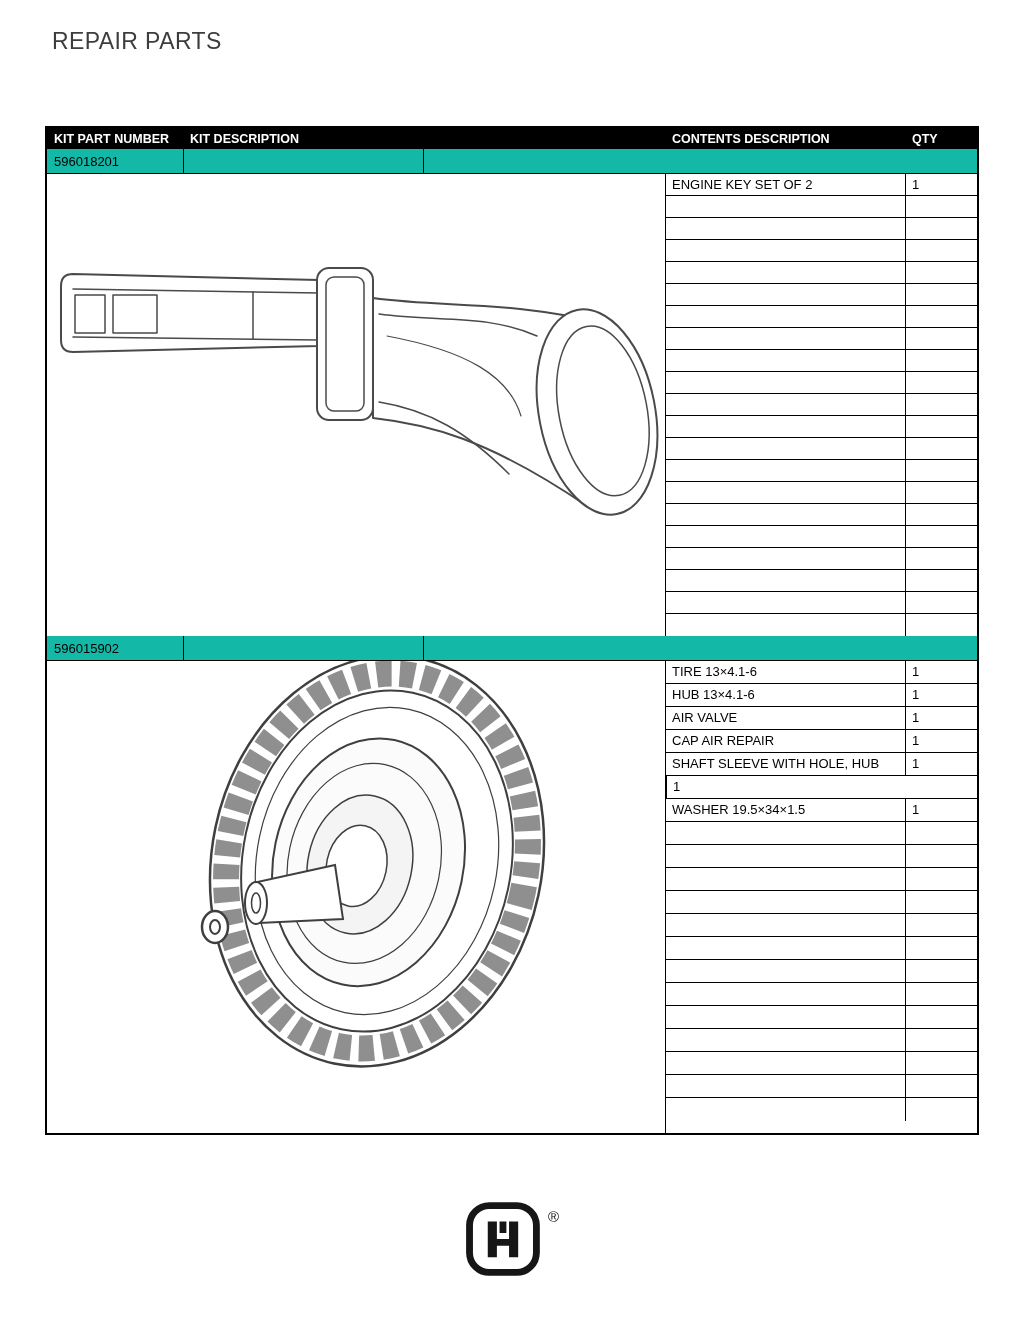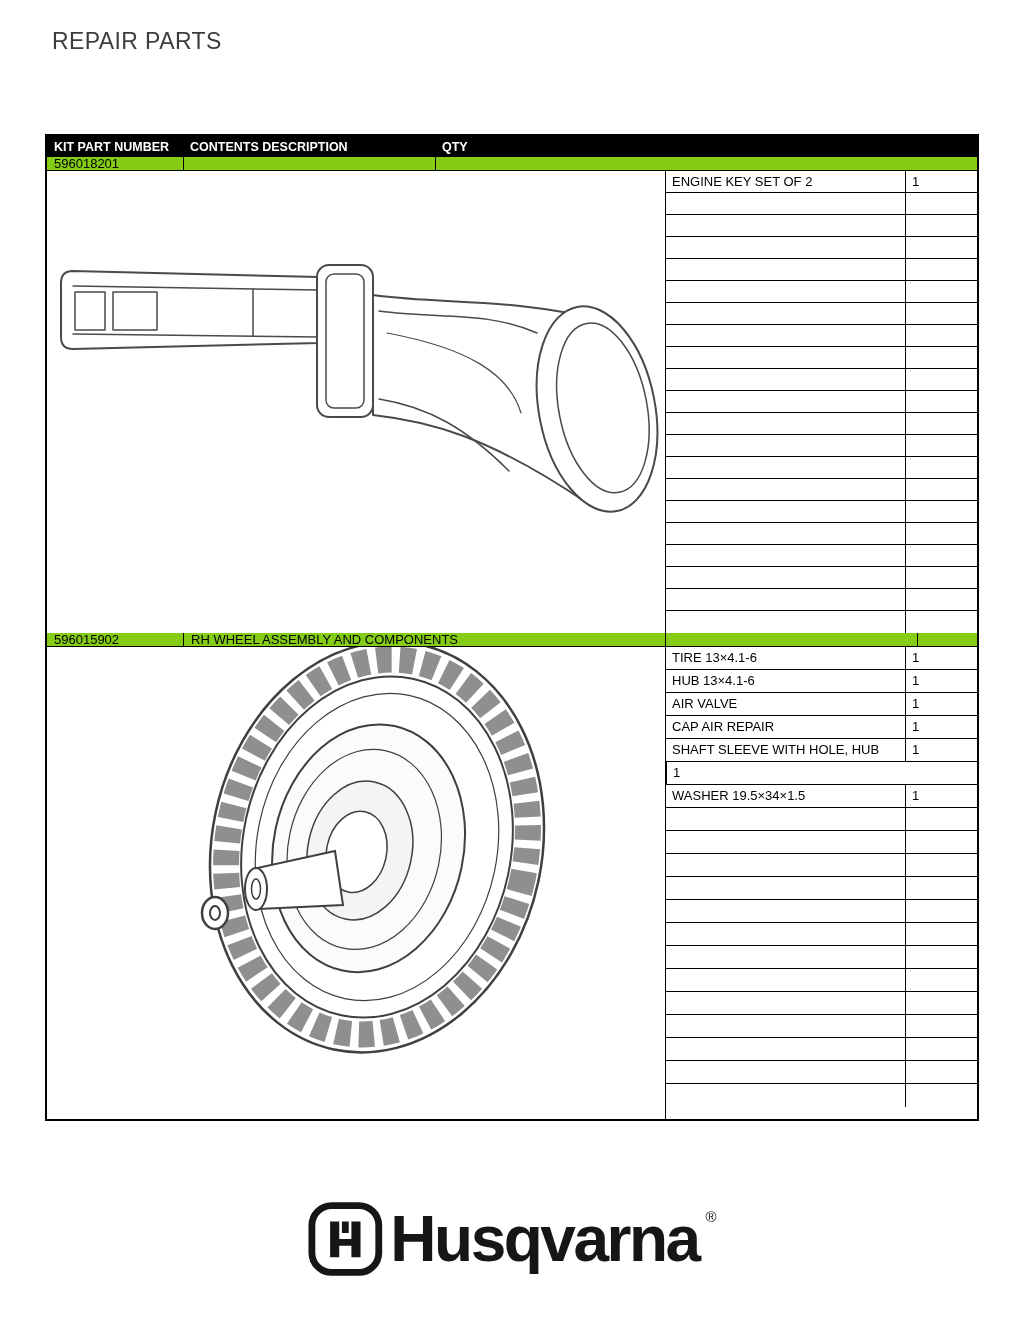--- a/index.html
+++ b/index.html
@@ -6,31 +6,31 @@
   html,body { background:#ffffff; }
   body {
     width:1024px; height:1325px; position:relative; overflow:hidden;
     font-family:"Liberation Sans", sans-serif; color:#000;
   }
   .page-title {
     position:absolute; left:52px; top:28px;
     font-size:23px; font-weight:400; color:#3d3d3d; letter-spacing:0.4px;
   }
   .parts-table {
-    position:absolute; left:45px; top:134px; width:934px;
+    position:absolute; left:45px; top:126px; width:934px;
     border:2px solid #000; background:#fff;
   }
   .header-row { display:flex; background:#000; color:#fff; height:21px; align-items:center; }
   .hcell { font-size:12.5px; font-weight:700; padding:0 7px; white-space:nowrap; overflow:hidden; }
   .col-part { flex:0 0 136px; width:136px; }
   .col-desc { flex:0 0 482px; width:482px; }
   .col-contents { flex:0 0 240px; width:240px; }
-  .col-qty { flex:1 1 auto;margin-left:12px; }
-
-  .kit-row { display:flex; background:#84cc16; height:14px; align-items:center; border-bottom:1px solid #000; }
+  .col-qty { flex:1 1 auto; }
+
+  .kit-row { display:flex; background:#14b8a6; height:25px; align-items:center; border-bottom:1px solid #000; }
   .kcell { font-size:13px; padding:0 7px; height:100%; display:flex; align-items:center; white-space:nowrap; overflow:hidden; }
   .kit-row .col-desc, .kit-row .col-contents, .kit-row .col-qty { border-left:1px solid #000; }
 
   .section-body { display:flex; }
   .image-cell { flex:0 0 618px; width:618px; position:relative; overflow:hidden; background:#fff; }
   .image-cell svg { display:block; }
   .content-rows { flex:1 1 auto; border-left:1px solid #000; display:flex; flex-direction:column; }
   .content-row { display:flex; border-bottom:1px solid #000; min-height:23px; }
   .content-row:last-child { border-bottom:none; }
   .section:nth-child(1) .content-row { min-height:22px; }
@@ -50,20 +50,21 @@
 </head>
 <body>
 
 <div class="page">
 
   <h1 class="page-title">REPAIR PARTS</h1>
 
   <div class="parts-table">
     <div class="header-row">
       <div class="hcell col-part">KIT PART NUMBER</div>
+      <div class="hcell col-desc">KIT DESCRIPTION</div>
       <div class="hcell col-contents">CONTENTS DESCRIPTION</div>
       <div class="hcell col-qty">QTY</div>
     </div>
     <div id="sections">
         <div class="section">
           <div class="kit-row">
             <div class="kcell col-part">596018201</div>
             <div class="kcell col-contents"></div>
             <div class="kcell col-qty"></div>
           </div>
@@ -178,21 +179,20 @@
               <div class="content-row">
                 <div class="c-desc"></div>
                 <div class="c-qty"></div>
               </div>
             </div>
           </div>
         </div>
         <div class="section">
           <div class="kit-row">
             <div class="kcell col-part">596015902</div>
-            <div class="kcell col-desc">RH WHEEL ASSEMBLY AND COMPONENTS</div>
             <div class="kcell col-contents"></div>
             <div class="kcell col-qty"></div>
           </div>
           <div class="section-body">
             <div class="image-cell">
   <svg width="618" height="472" viewBox="0 0 618 472">
     <g transform="rotate(12 330 200)">
       <ellipse cx="330" cy="200" rx="165" ry="207" fill="#ffffff" stroke="#3f3f3f" stroke-width="2.5"></ellipse>
       <ellipse cx="330" cy="200" rx="149" ry="189" fill="none" stroke="#8f8f8f" stroke-width="26" stroke-dasharray="15 8"></ellipse>
       <ellipse cx="330" cy="200" rx="134" ry="172" fill="#ffffff" stroke="#3f3f3f" stroke-width="2"></ellipse>
@@ -297,17 +297,16 @@
           </div>
         </div>
       </div>
   </div>
 
   <div class="brand">
     <svg width="76" height="76" viewBox="0 0 100 100">
       <rect x="6" y="6" width="88" height="88" rx="26" fill="none" stroke="#161616" stroke-width="9"></rect>
       <path fill="#161616" d="M30 27 h12 v47 h-12 z M58 27 h12 v47 h-12 z M45.5 27 h9 v15 h-9 z M42 50 h16 v9 h-16 z"></path>
     </svg>
-    <span class="wordmark">Husqvarna</span>
     <span class="reg">®</span>
   </div>
 
 </div>
 
 </body></html>

